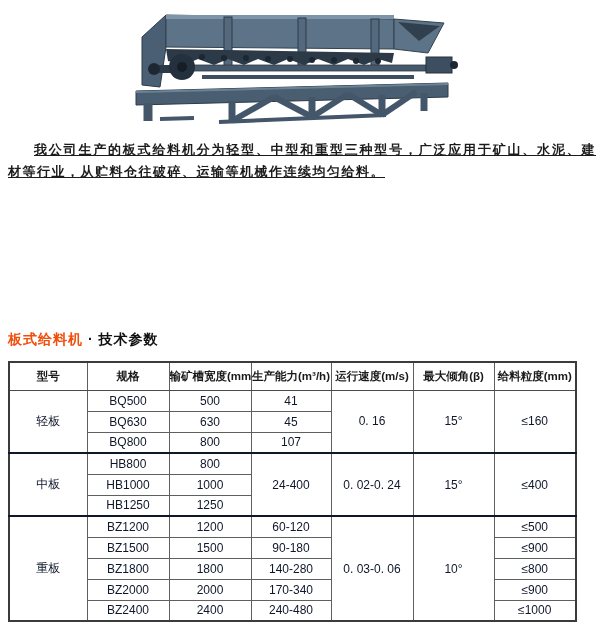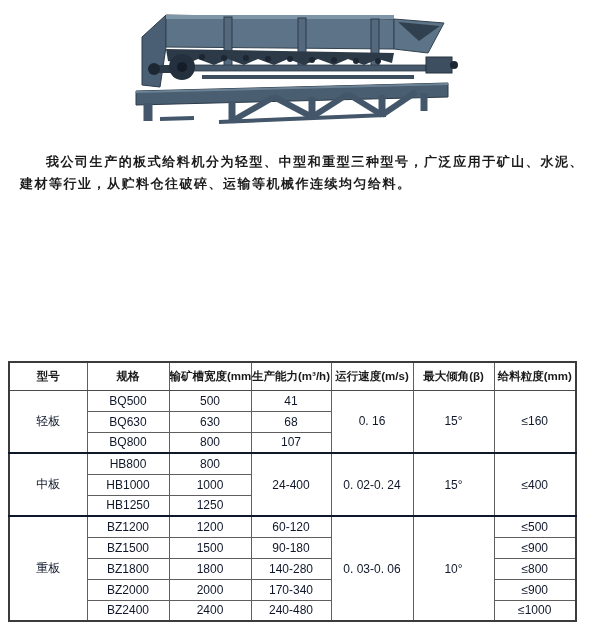--- a/index.html
+++ b/index.html
@@ -15,21 +15,21 @@
   
   .photo-wrap { position: absolute; left: 124px; top: 4px; width: 338px; height: 124px; }
   .photo-wrap svg { width: 100%; height: 100%; display: block; }
 
   
   .intro {
     position: absolute; left: 8px; top: 139px; width: 588px;
     font-size: 13px; font-weight: bold; line-height: 22px;
     letter-spacing: 1.5px; text-align: justify; color: #1b1b1b;
   }
-  .intro p { margin: 12px; text-indent: 2em; }
+  .intro p { margin: 0; text-indent: 2em; text-decoration: underline; }
 
   
   .section-title {
     position: absolute; left: 8px; top: 331px; margin: 0;
     font-size: 14px; font-weight: bold; letter-spacing: 1px; color: #111;
     white-space: nowrap;
   }
   .section-title .accent { color: #f04f0c; }
 
   
@@ -113,20 +113,21 @@
         <line x1="95" y1="117" x2="262" y2="110" stroke-width="4"></line>
         <line x1="36" y1="114" x2="70" y2="113" stroke-width="4"></line>
       </g>
     </svg>
   </div>
 
   <div class="intro">
     <p>我公司生产的板式给料机分为轻型、中型和重型三种型号，广泛应用于矿山、水泥、建材等行业，从贮料仓往破碎、运输等机械作连续均匀给料。</p>
   </div>
 
+  <h3 class="section-title"><span class="accent">板式给料机</span><span> · 技术参数</span></h3>
 
   <table class="spec-table">
     <colgroup>
       <col style="width:78px">
         <col style="width:82px">
         <col style="width:82px">
       <col style="width:80px">
         <col style="width:82px">
         <col style="width:81px">
         <col style="width:82px">
@@ -149,21 +150,21 @@
         <td>BQ500</td>
         <td>500</td>
         <td>41</td>
         <td rowspan="3">0. 16</td>
         <td rowspan="3">15°</td>
         <td rowspan="3">≤160</td>
       </tr>
       <tr>
         <td>BQ630</td>
         <td>630</td>
-        <td>68</td>
+        <td>45</td>
       </tr>
       <tr>
         <td>BQ800</td>
         <td>800</td>
         <td>107</td>
       </tr>
 
       <tr class="group-start">
         <td rowspan="3">中板</td>
         <td>HB800</td>

